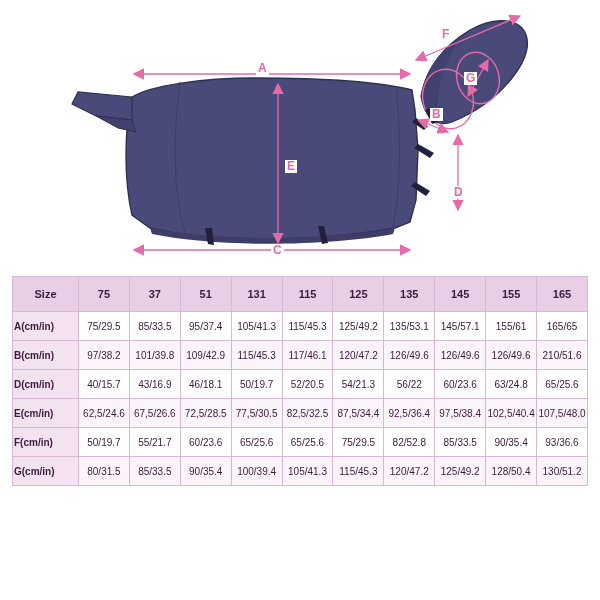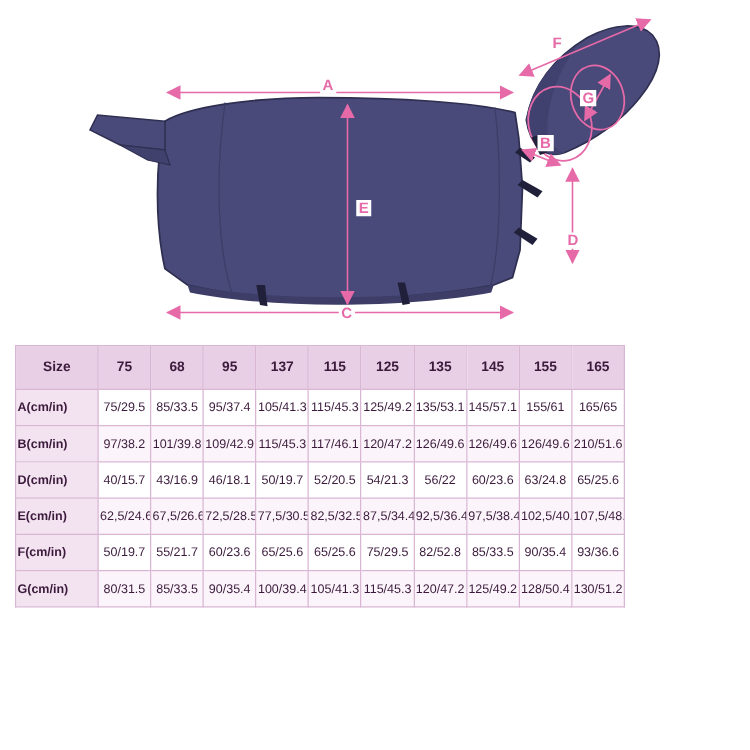--- a/index.html
+++ b/index.html
@@ -39,21 +39,21 @@
   }
   
   #table-wrap {
     position: absolute;
     left: 12px;
     top: 276px;
     width: 576px;
   }
   table {
     border-collapse: collapse;
-    width: 488px;
+    width: 576px;
     table-layout: fixed;
     font-size: 10px;
     color: #3b1a3b;
   }
   th, td {
     border: 1px solid #d9b6d4;
     text-align: center;
     height: 28px;
     padding: 0 1px;
     font-weight: normal;
@@ -162,23 +162,23 @@
 
   <div id="table-wrap">
     <table>
       <colgroup>
         <col class="size-col">
       </colgroup>
       <thead>
         <tr>
           <th>Size</th>
           <th>75</th>
-          <th>68</th>
-          <th>95</th>
-          <th>137</th>
+          <th>37</th>
+          <th>51</th>
+          <th>131</th>
           <th>115</th>
           <th>125</th>
           <th>135</th>
           <th>145</th>
           <th>155</th>
           <th>165</th>
         </tr>
       </thead>
       <tbody>
         <tr>

